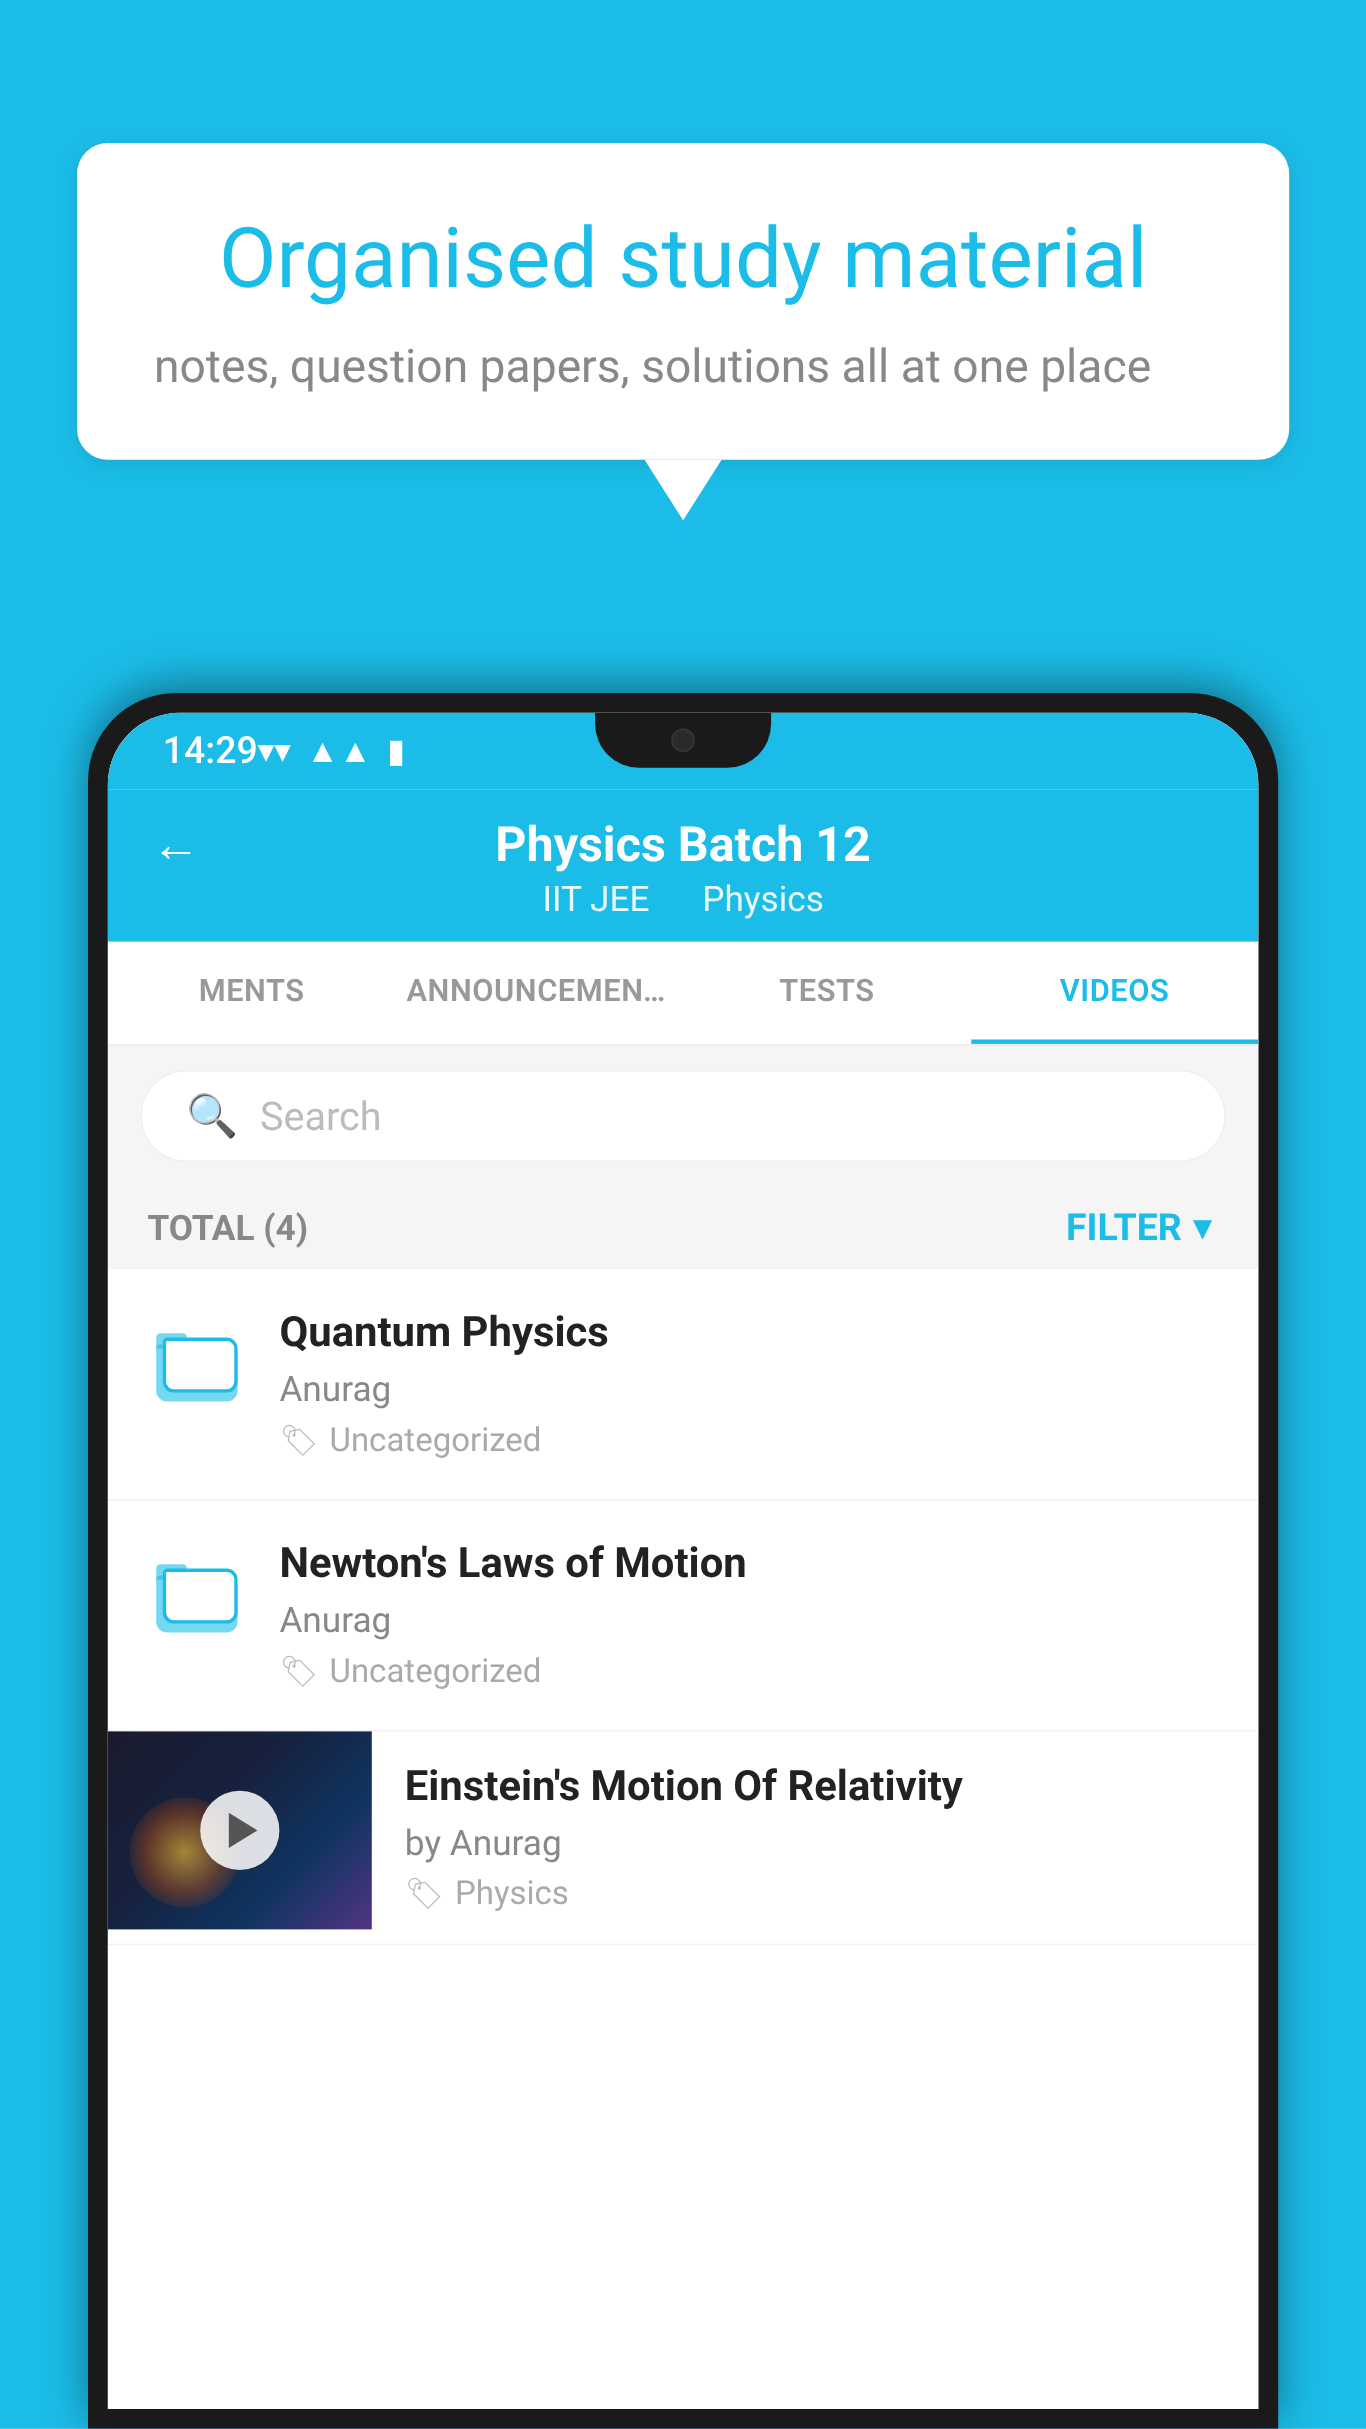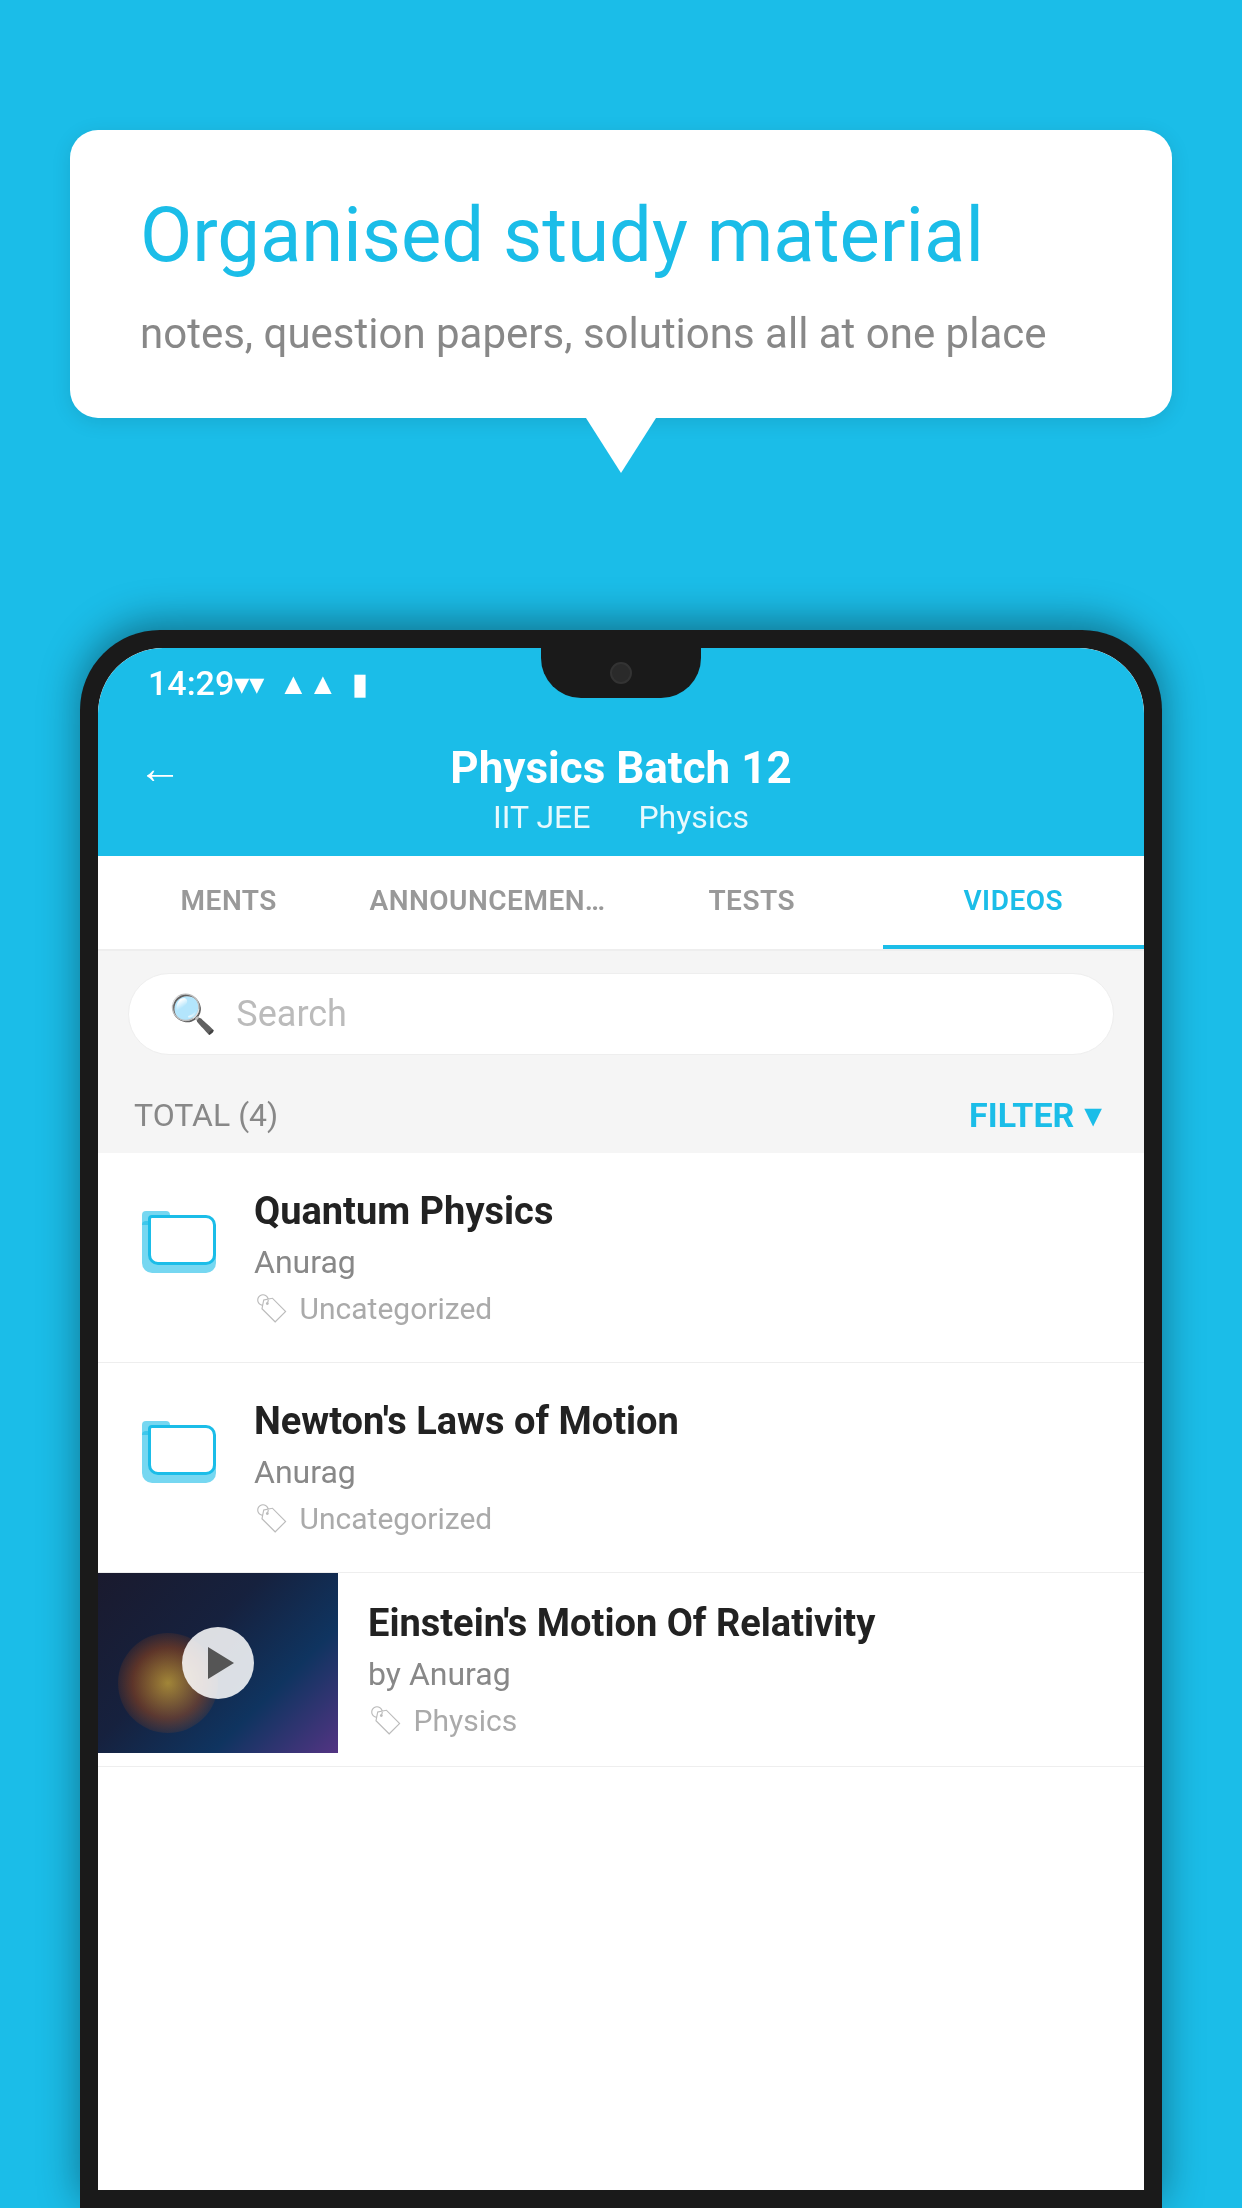--- a/index.html
+++ b/index.html
@@ -39,20 +39,21 @@
       border-right: 35px solid transparent;
       border-top: 55px solid white;
     }
 
     .bubble-title {
       color: #1BBDE8;
       font-size: 76px;
       font-weight: 400;
       line-height: 1.2;
       margin-bottom: 28px;
+      text-align: center;
     }
 
     .bubble-subtitle {
       color: #888;
       font-size: 42px;
       font-weight: 400;
     }
 
     
     .phone-frame {
@@ -220,21 +221,21 @@
       background: #f5f5f5;
       display: flex;
       justify-content: space-between;
       align-items: center;
       padding: 18px 36px 18px;
     }
 
     .total-label {
       color: #888;
       font-size: 32px;
-      font-weight: 400;
+      font-weight: 700;
     }
 
     .filter-btn {
       color: #1BBDE8;
       font-size: 34px;
       font-weight: 700;
       display: flex;
       align-items: center;
       gap: 4px;
       cursor: pointer;

